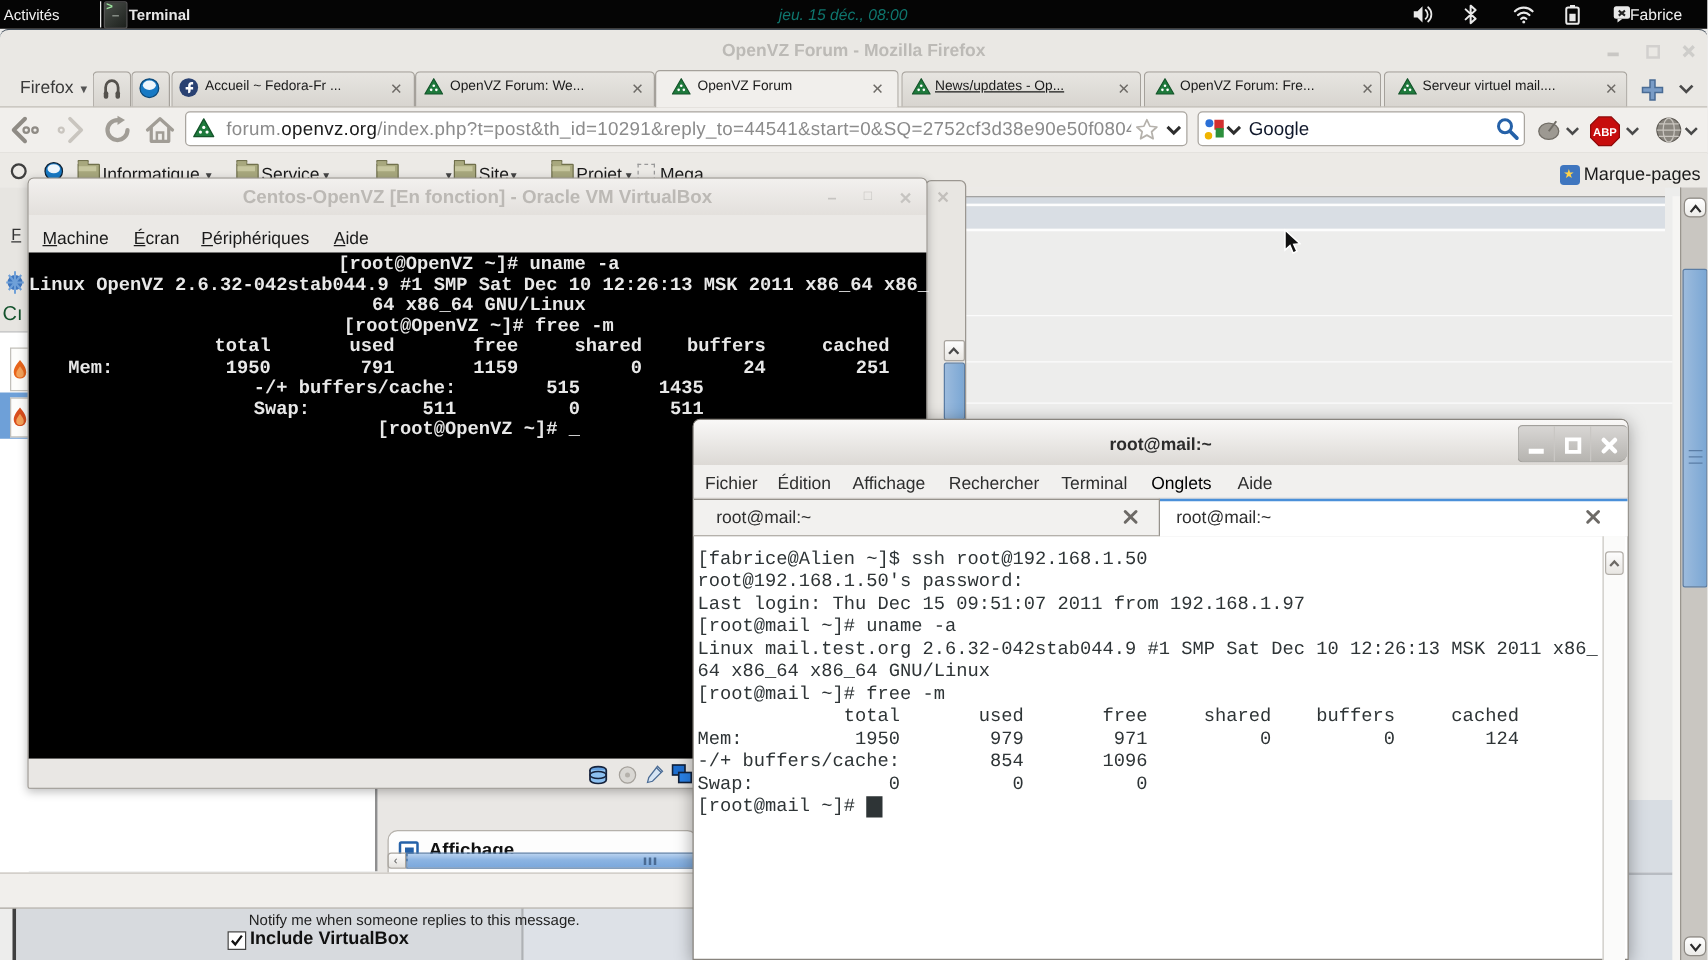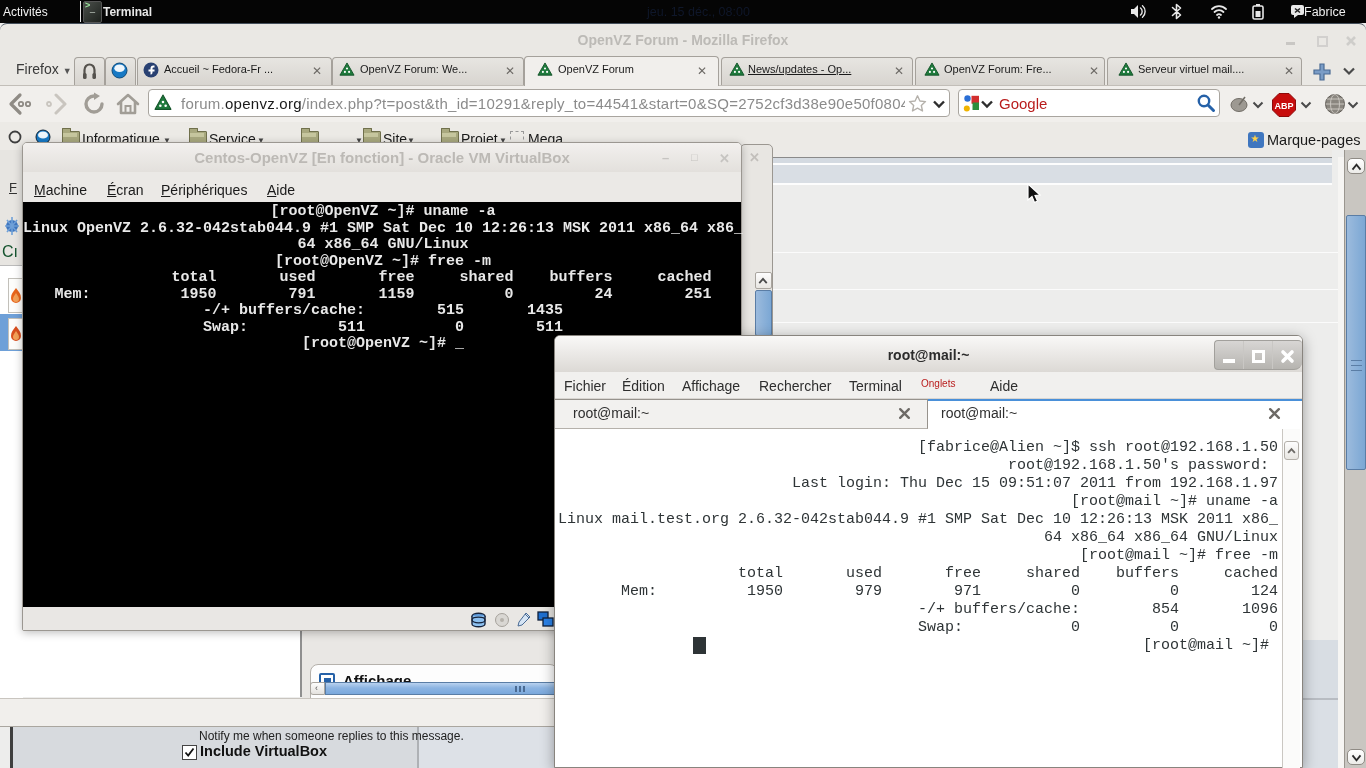--- a/index.html
+++ b/index.html
@@ -163,21 +163,21 @@
   <svg class="abs" style="left:963px;top:94px;" width="17" height="19" viewBox="0 0 17 19">
     <circle cx="4.5" cy="4.5" r="3.2" fill="#2a6fd6"></circle>
     <rect x="8.5" y="1.8" width="7.5" height="8" fill="#d22f2f"></rect>
     <rect x="9.5" y="8.5" width="6.5" height="7.5" fill="#2c8f3c"></rect>
     <circle cx="3.8" cy="14.5" r="3" fill="#f0b400"></circle>
     <path d="M7 8.5 L9.5 11 L7 13 Z" fill="#fff"></path>
   </svg>
   <svg class="abs" style="left:980px;top:99px;" width="14" height="10" viewBox="0 0 14 10">
       <path d="M2 2.5 L7 7.5 L12 2.5" fill="none" stroke="#2e2e2e" stroke-width="2.4"></path>
     </svg>
-  <div class="abs" style="left:999px;top:95px;font-size:15px;color:#b91c1c;">Google</div>
+  <div class="abs" style="left:999px;top:95px;font-size:15px;color:#0f172a;">Google</div>
   <svg class="abs" style="left:1196px;top:93px;" width="20" height="20" viewBox="0 0 20 20">
     <circle cx="8" cy="8" r="5.2" fill="none" stroke="#2561a8" stroke-width="2.4"></circle>
     <path d="M12 12 L17.5 17.5" stroke="#2561a8" stroke-width="3" stroke-linecap="round"></path>
   </svg>
 
   <svg class="abs" style="left:1229px;top:95px;" width="20" height="18" viewBox="0 0 20 18">
     <ellipse cx="10" cy="10" rx="8" ry="6.5" fill="#9d9992" stroke="#716d66" stroke-width="1"></ellipse>
     <path d="M10 10 L16 2" stroke="#716d66" stroke-width="1.6"></path>
   </svg>
   <svg class="abs" style="left:1252px;top:101px;" width="12" height="8" viewBox="0 0 12 8">
@@ -421,38 +421,38 @@
       <path d="M3 3 L12 12 M12 3 L3 12" stroke="#fff" stroke-width="3.6" stroke-linecap="round"></path>
       </svg>
   </div>
 
   <div class="abs" style="left:555px;top:372px;width:747px;height:26px;background:#f1f0ee;"></div>
   <div class="abs" style="left:564px;top:378px;font-size:14px;color:#2e2e2e;">Fichier</div>
   <div class="abs" style="left:622px;top:378px;font-size:14px;color:#2e2e2e;">Édition</div>
   <div class="abs" style="left:682px;top:378px;font-size:14px;color:#2e2e2e;">Affichage</div>
   <div class="abs" style="left:759px;top:378px;font-size:14px;color:#2e2e2e;">Rechercher</div>
   <div class="abs" style="left:849px;top:378px;font-size:14px;color:#2e2e2e;">Terminal</div>
-  <div class="abs" style="left:921px;top:378px;font-size:10px;color:#b91c1c;">Onglets</div>
+  <div class="abs" style="left:921px;top:378px;font-size:14px;color:#000000;">Onglets</div>
   <div class="abs" style="left:990px;top:378px;font-size:14px;color:#2e2e2e;">Aide</div>
 
   <div class="abs" style="left:555px;top:398px;width:747px;height:31px;background:#d8d5d1;"></div>
   <div class="abs" style="left:555px;top:399px;width:373px;height:30px;background:#f2f1ef;
        border-right:1px solid #96928c;border-top:1px solid #96928c;border-bottom:1px solid #b5b1ab;box-sizing:border-box;"></div>
   <div class="abs" style="left:573px;top:405px;font-size:14px;color:#2e2e2e;">root@mail:~</div>
   <svg class="abs" style="left:898px;top:407px;" width="13" height="13" viewBox="0 0 12 12">
     <path d="M2 2 L10 10 M10 2 L2 10" stroke="#6d6a66" stroke-width="2.2" stroke-linecap="round"></path>
     </svg>
   <div class="abs" style="left:928px;top:399px;width:374px;height:30px;background:#fff;
        border-top:2px solid #4a90d9;box-sizing:border-box;"></div>
   <div class="abs" style="left:941px;top:405px;font-size:14px;color:#2e2e2e;">root@mail:~</div>
   <svg class="abs" style="left:1268px;top:407px;" width="13" height="13" viewBox="0 0 12 12">
     <path d="M2 2 L10 10 M10 2 L2 10" stroke="#6d6a66" stroke-width="2.2" stroke-linecap="round"></path>
     </svg>
 
-  <pre class="abs" style="left:558px;top:439px;font-size:15px;line-height:18px;color:#2e3436;text-align:right;">[fabrice@Alien ~]$ ssh root@192.168.1.50
+  <pre class="abs" style="left:558px;top:439px;font-size:15px;line-height:18px;color:#2e3436;">[fabrice@Alien ~]$ ssh root@192.168.1.50
 root@192.168.1.50's password: 
 Last login: Thu Dec 15 09:51:07 2011 from 192.168.1.97
 [root@mail ~]# uname -a
 Linux mail.test.org 2.6.32-042stab044.9 #1 SMP Sat Dec 10 12:26:13 MSK 2011 x86_
 64 x86_64 x86_64 GNU/Linux
 [root@mail ~]# free -m
              total       used       free     shared    buffers     cached
 Mem:          1950        979        971          0          0        124
 -/+ buffers/cache:        854       1096
 Swap:            0          0          0
@@ -471,21 +471,21 @@
   <div class="abs" style="left:0;top:0;width:1366px;height:23px;background:#050505;"></div>
   <div class="abs" style="left:3px;top:5px;font-size:12px;color:#f2f2f2;">Activités</div>
 
   <div class="abs" style="left:80px;top:1px;width:1px;height:21px;background:#e8e8e8;"></div>
   <div class="abs" style="left:83px;top:1px;width:17px;height:20px;background:linear-gradient(135deg,#4a4f4a,#1d211d);border:1px solid #555;border-radius:2px;">
     <span style="position:absolute;left:1px;top:-2px;font-size:9px;color:#9fe8a0;font-weight:bold;">&gt;</span>
     <span style="position:absolute;left:6px;top:1px;font-size:9px;color:#cfd8cf;">_</span>
   </div>
   <div class="abs" style="left:103px;top:5px;font-size:12px;font-weight:bold;color:#e8e8e8;">Terminal</div>
 
-  <div class="abs" style="left:647px;top:5px;font-size:12.5px;color:#0f172a;">jeu. 15 déc., 08:00</div>
+  <div class="abs" style="left:623px;top:5px;font-size:12.5px;color:#0f766e;font-style:italic;">jeu. 15 déc., 08:00</div>
 
   <svg class="abs" style="left:1130px;top:4px;" width="17" height="15" viewBox="0 0 17 15">
     <path d="M1 5 h3 l4-4 v13 l-4-4 H1 Z" fill="#e8e8e8"></path>
     <path d="M10.5 4 a4.5 4.5 0 0 1 0 7 M12.5 1.8 a7.5 7.5 0 0 1 0 11.4" fill="none" stroke="#e8e8e8" stroke-width="1.4" stroke-linecap="round"></path>
   </svg>
   <svg class="abs" style="left:1171px;top:3px;" width="11" height="17" viewBox="0 0 11 17">
     <path d="M1.5 4.5 L9.5 12 L5.5 15.5 V1.5 L9.5 5 L1.5 12.5" fill="none" stroke="#e8e8e8" stroke-width="1.6" stroke-linejoin="round" stroke-linecap="round"></path>
   </svg>
   <svg class="abs" style="left:1210px;top:4px;" width="18" height="15" viewBox="0 0 18 15">
     <path d="M2 5 a10 10 0 0 1 14 0" fill="none" stroke="#e8e8e8" stroke-width="1.8" stroke-linecap="round"></path>

